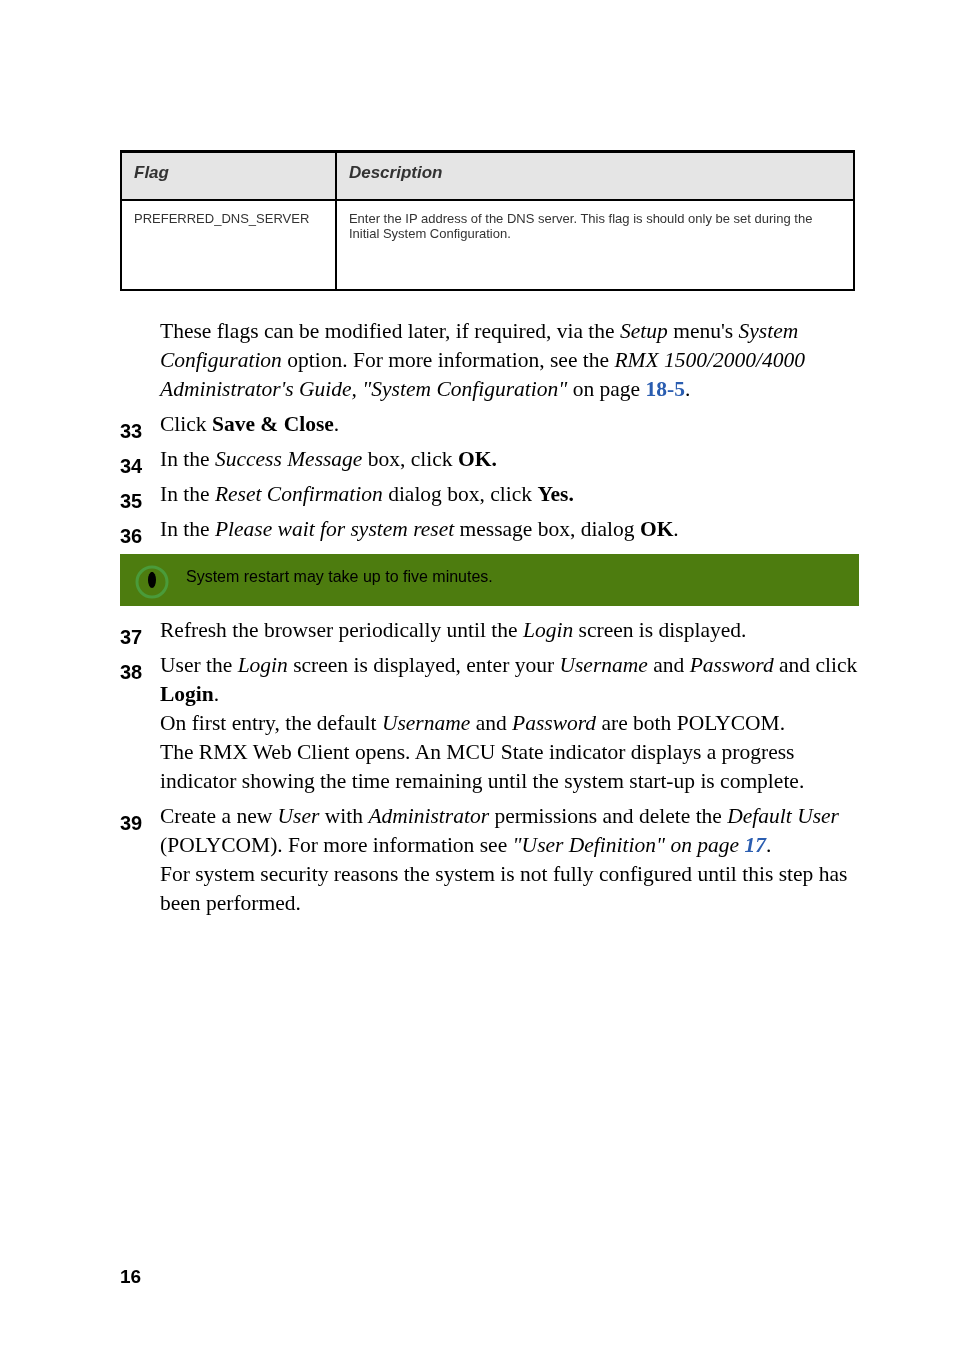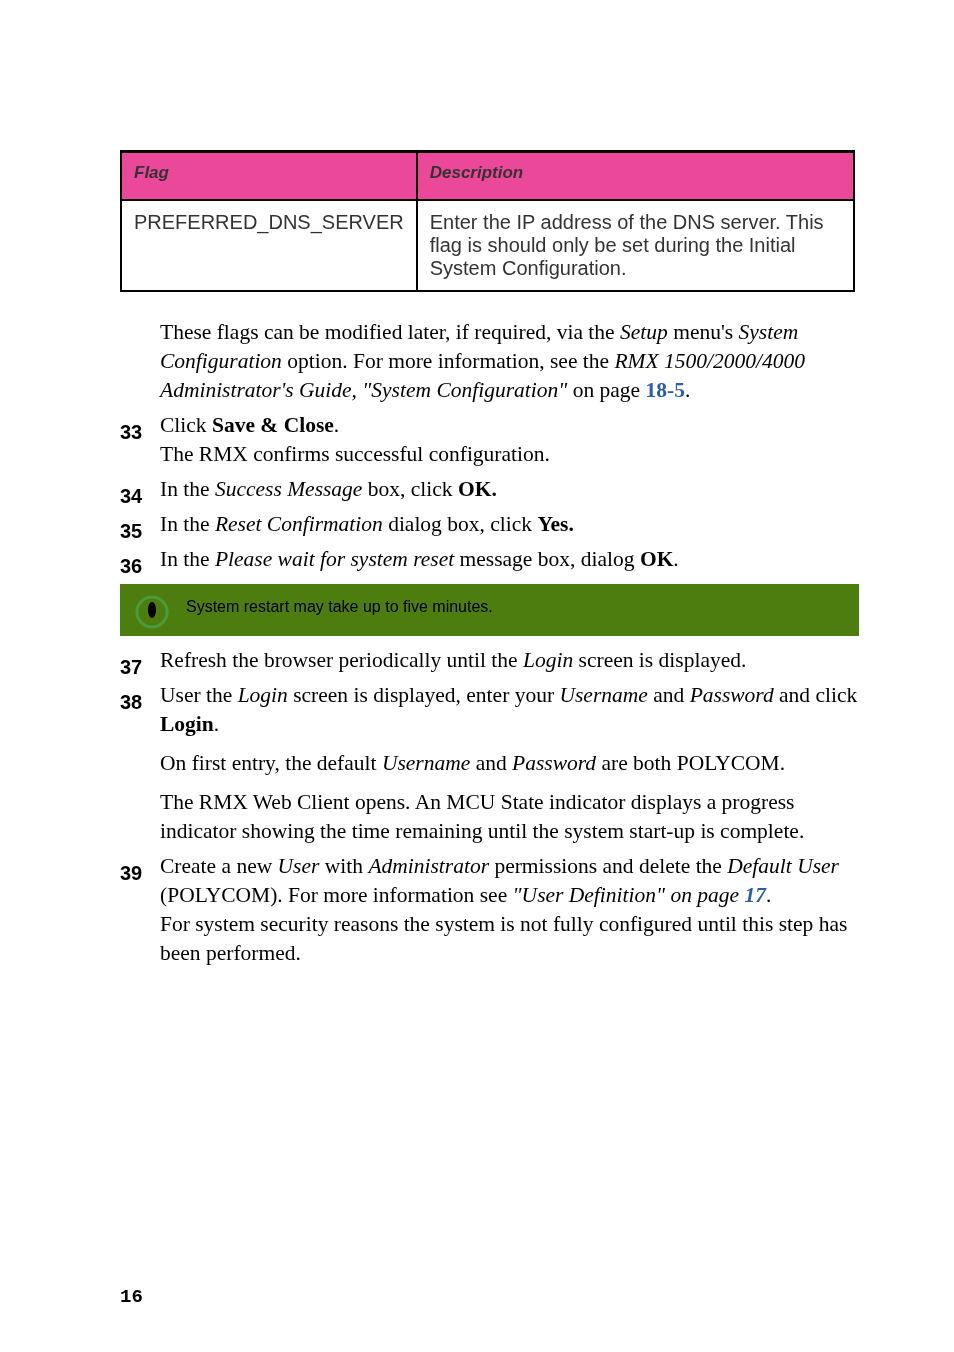--- a/index.html
+++ b/index.html
@@ -24,31 +24,31 @@
       border-bottom: 2px solid #000;
       padding: 10px 12px;
       text-align: left;
       vertical-align: top;
       font-size: 18px;
     }
     table.flag-table thead tr {
       border-top: 3px solid #000;
     }
     table.flag-table th {
-      background: #ec4899;
+      background: #e5e5e5;
       font-family: Arial, Helvetica, sans-serif;
       font-weight: bold;
       font-size: 17px;
       font-style: italic;
       color: #333;
       height: 48px;
     }
     table.flag-table td {
       font-family: Arial, Helvetica, sans-serif;
-      font-size: 20px;
+      font-size: 13px;
       color: #333;
       height: 90px;
     }
     table.flag-table col.c1 { width: 215px; }
     table.flag-table col.c2 { width: 520px; }
     .para-block {
       margin-left: 40px;
       font-size: 21.5px;
       line-height: 1.35;
       margin-bottom: 6px;
@@ -82,26 +82,26 @@
       font-size: 16px;
       min-height: 52px;
     }
     .note-box .icon {
       position: absolute;
       left: 14px;
       top: 10px;
       width: 36px;
       height: 36px;
     }
-    .sub-para { margin-top: 10px; }
+    .sub-para { }
     .page-number {
       position: absolute;
       left: 120px;
-      bottom: 44px;
-      font-family: Liberation Mono, monospace;
+      bottom: 64px;
+      font-family: Liberation Sans, sans-serif;
       font-weight: bold;
       font-size: 19px;
     }
     em, .ital { font-style: italic; }
     strong, .bold { font-weight: bold; }
   </style>
 </head>
 <body>
 
 <div class="content">
@@ -126,21 +126,20 @@
   </table>
 
   <p class="para-block">
     <span>These flags can be modified later, if required, via the </span><em>Setup</em><span> menu's </span><em>System Configuration</em><span> option. For more information, see the </span><em>RMX 1500/2000/4000 Administrator's Guide, </em><em>"System Configuration"</em><span> on page </span><span class="link-blue">18-5</span><span>.</span>
   </p>
 
   <ol class="steps">
     <li>
       <span class="num">33</span>
       <span>Click </span><strong>Save &amp; Close</strong><span>.</span><br>
-      <span>The RMX confirms successful configuration.</span>
     </li>
     <li>
       <span class="num">34</span>
       <span>In the </span><em>Success Message</em><span> box, click </span><strong>OK.</strong>
     </li>
     <li>
       <span class="num">35</span>
       <span>In the </span><em>Reset Confirmation</em><span> dialog box, click </span><strong>Yes.</strong>
     </li>
     <li>

